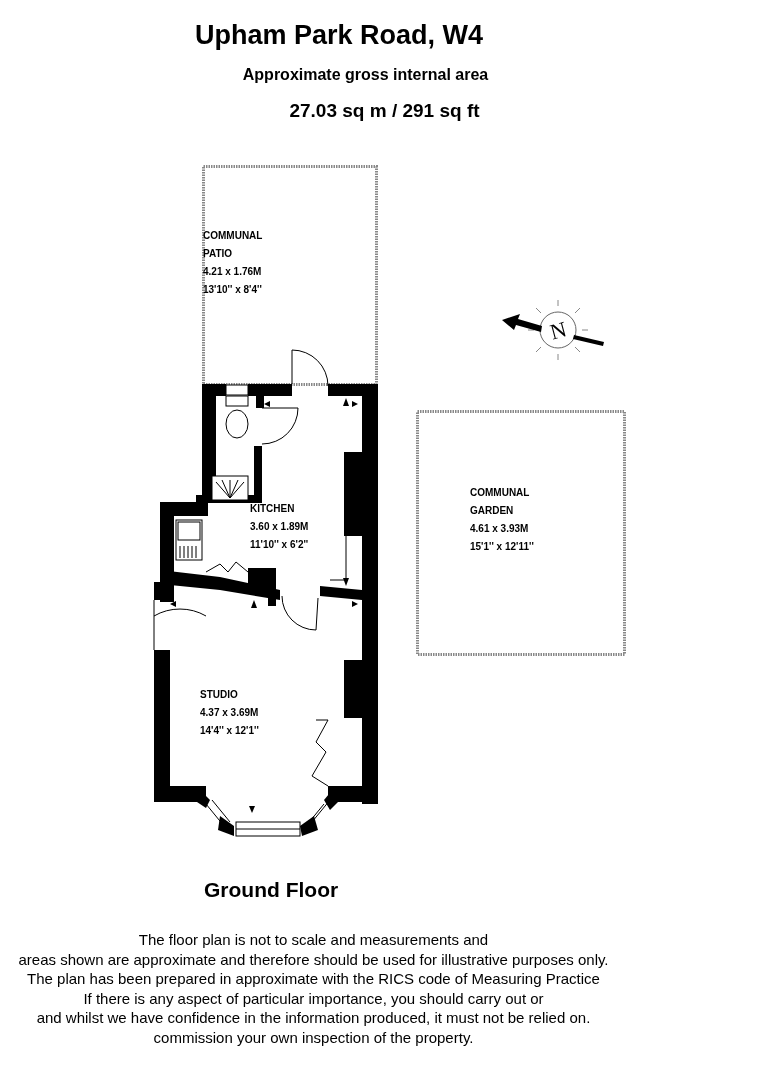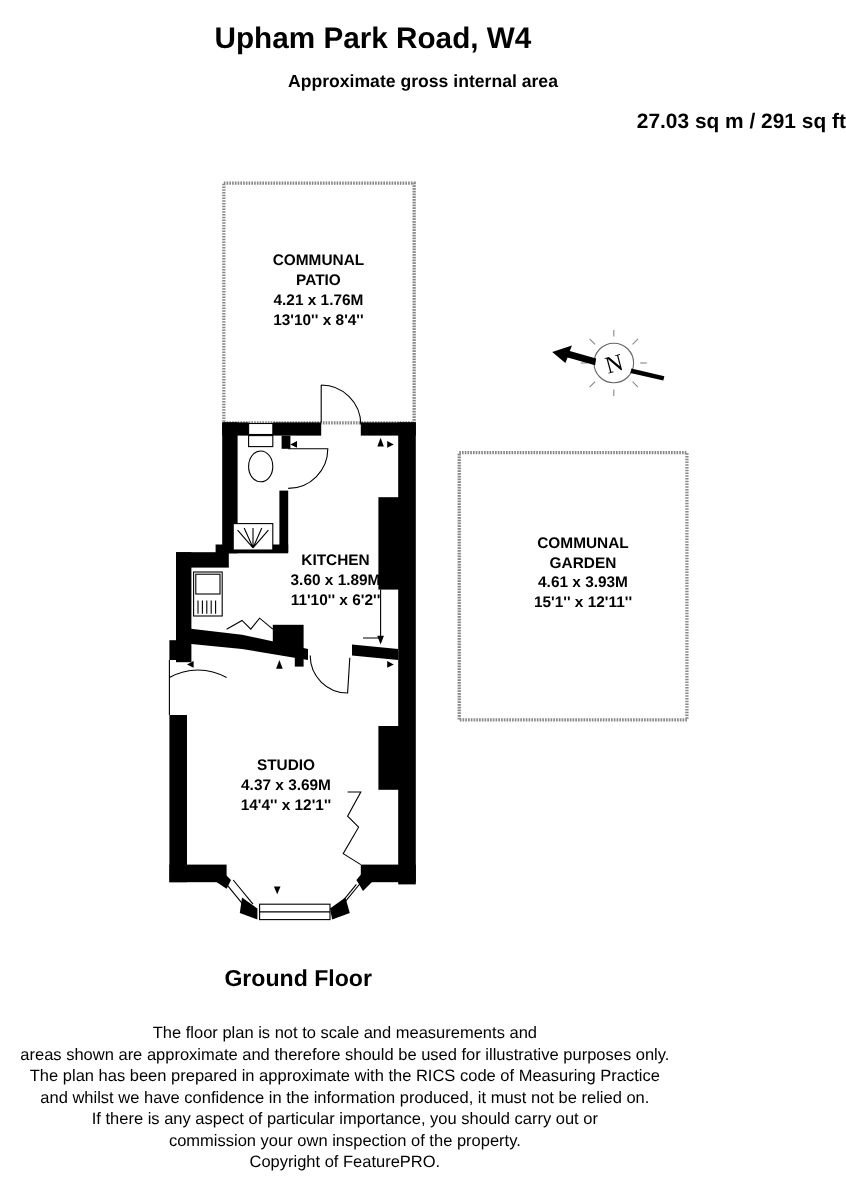--- a/index.html
+++ b/index.html
@@ -1,22 +1,22 @@
 <!DOCTYPE html>
 <html><head>
 <meta charset="utf-8">
 <style>
   html, body { margin:0; padding:0; background:#ffffff; }
   body { width:769px; height:1080px; position:relative; overflow:hidden;
          font-family:"Liberation Sans", sans-serif; color:#000; }
   .abs { position:absolute;text-align:right; }
   .title { left:0; width:678px; top:20px; text-align:center; font-weight:bold; font-size:27px; }
-  .subtitle { left:0; width:731px; top:66px; text-align:center; font-weight:bold; font-size:16px;padding-left:19px; }
-  .area { left:0; width:769px; top:100px; text-align:right; font-weight:bold; font-size:19px; }
-  .room-label { text-align:center; font-weight:bold; font-size:14px; line-height:18px; }
+  .subtitle { left:0; width:731px; top:66px; text-align:center; font-weight:bold; font-size:16px; }
+  .area { left:0; width:769px; top:100px; text-align:center; font-weight:bold; font-size:19px; }
+  .room-label { text-align:left; font-weight:bold; font-size:10px; line-height:18px; }
   .floor-label { left:204px; top:878px; font-weight:bold; font-size:21px; }
   .disclaimer { left:0; width:627px; top:930px; text-align:center; font-size:15px; line-height:19.5px; }
   svg { position:absolute; left:0; top:0; }
 </style>
 </head>
 <body>
 
 <div class="abs title">Upham Park Road, W4</div>
 <div class="abs subtitle">Approximate gross internal area</div>
 <div class="abs area">27.03 sq m / 291 sq ft</div>
@@ -159,17 +159,16 @@
   <div>4.61 x 3.93M</div>
   <div>15'1'' x 12'11''</div>
 </div>
 
 <div class="abs floor-label">Ground Floor</div>
 
 <div class="abs disclaimer">
   <div>The floor plan is not to scale and measurements and</div>
   <div>areas shown are approximate and therefore should be used for illustrative purposes only.</div>
   <div>The plan has been prepared in approximate with the RICS code of Measuring Practice</div>
+  <div>If there is any aspect of particular importance, you should carry out or</div>
   <div>and whilst we have confidence in the information produced, it must  not be relied on.</div>
-  <div>If there is any aspect of particular importance, you should carry out or</div>
   <div>commission your own inspection of the property.</div>
-  <div>Copyright of FeaturePRO.</div>
 </div>
 
 </body></html>

